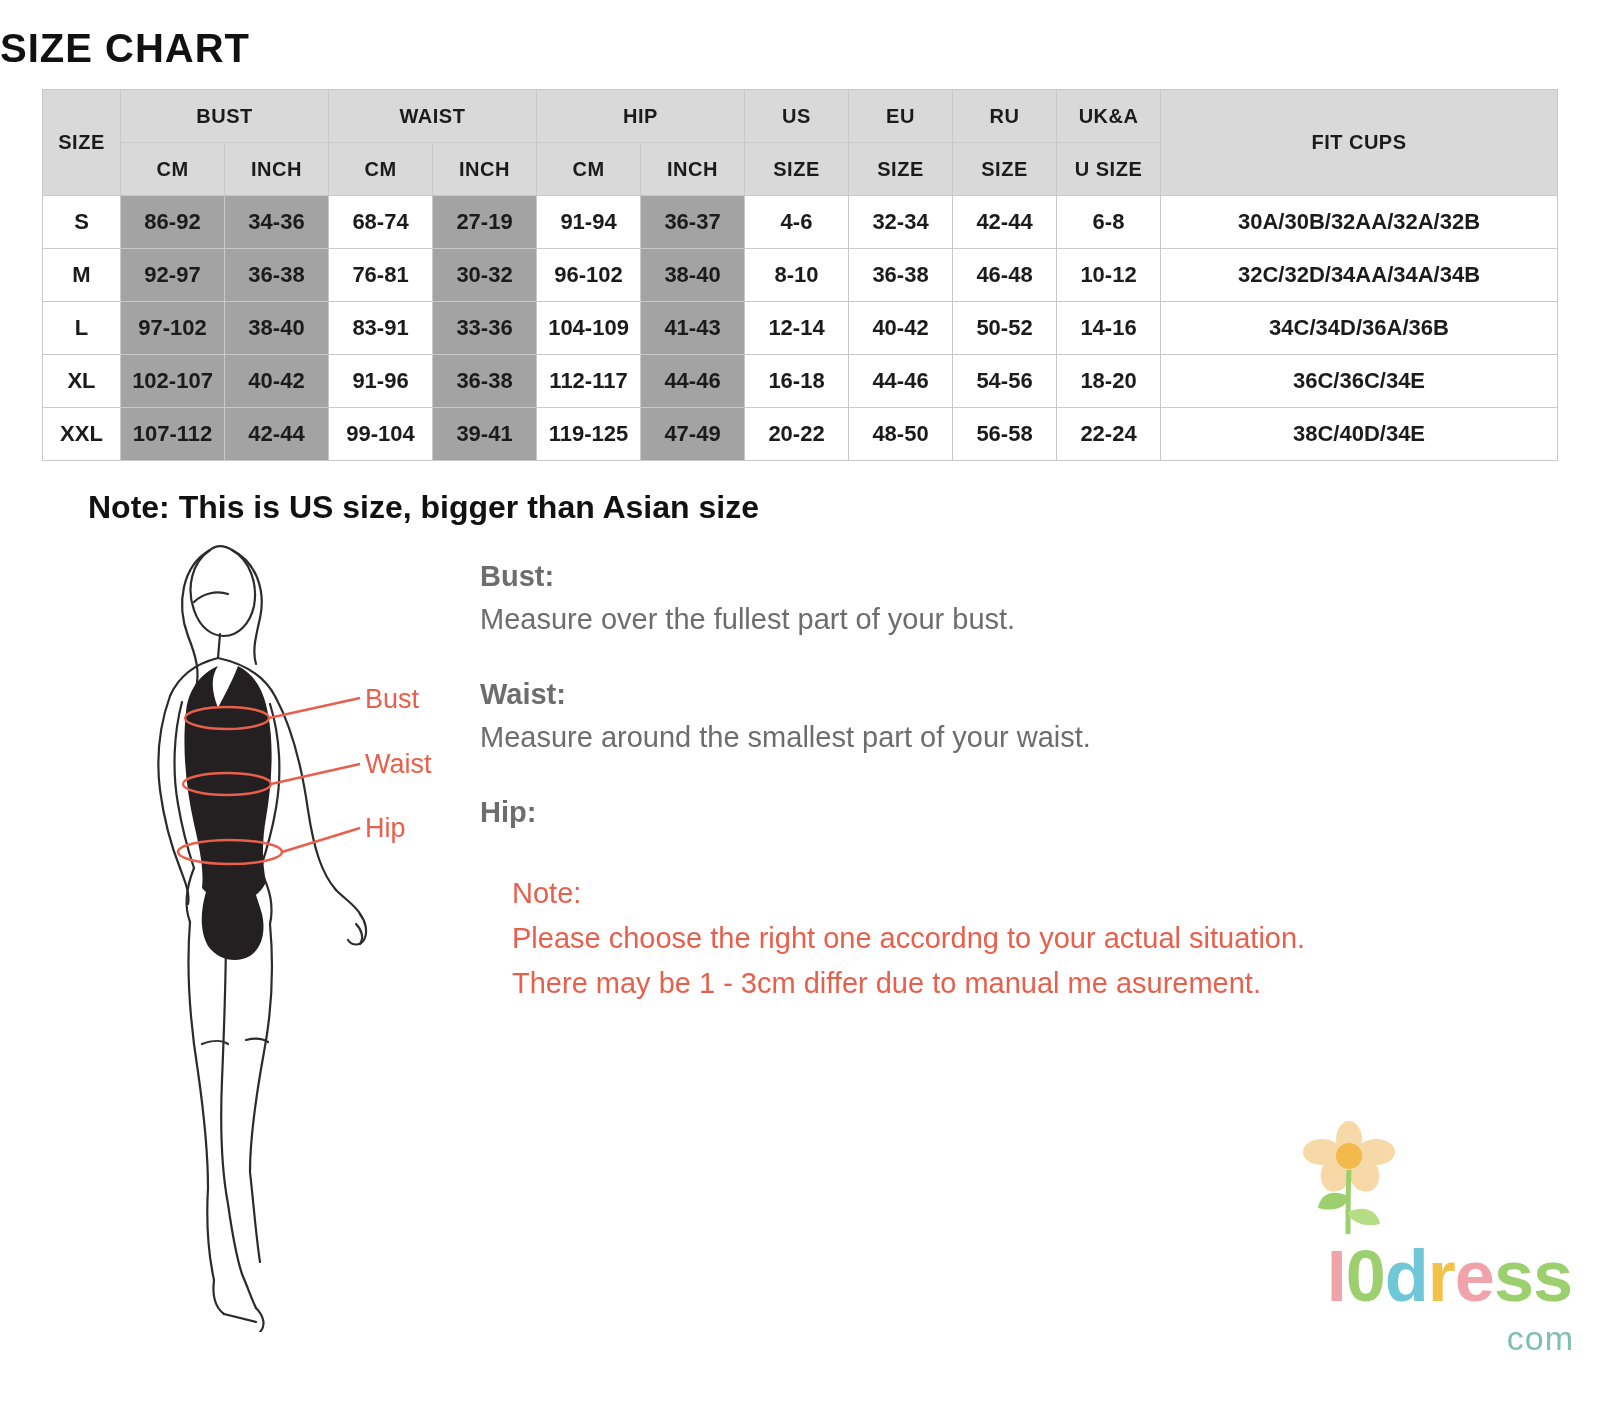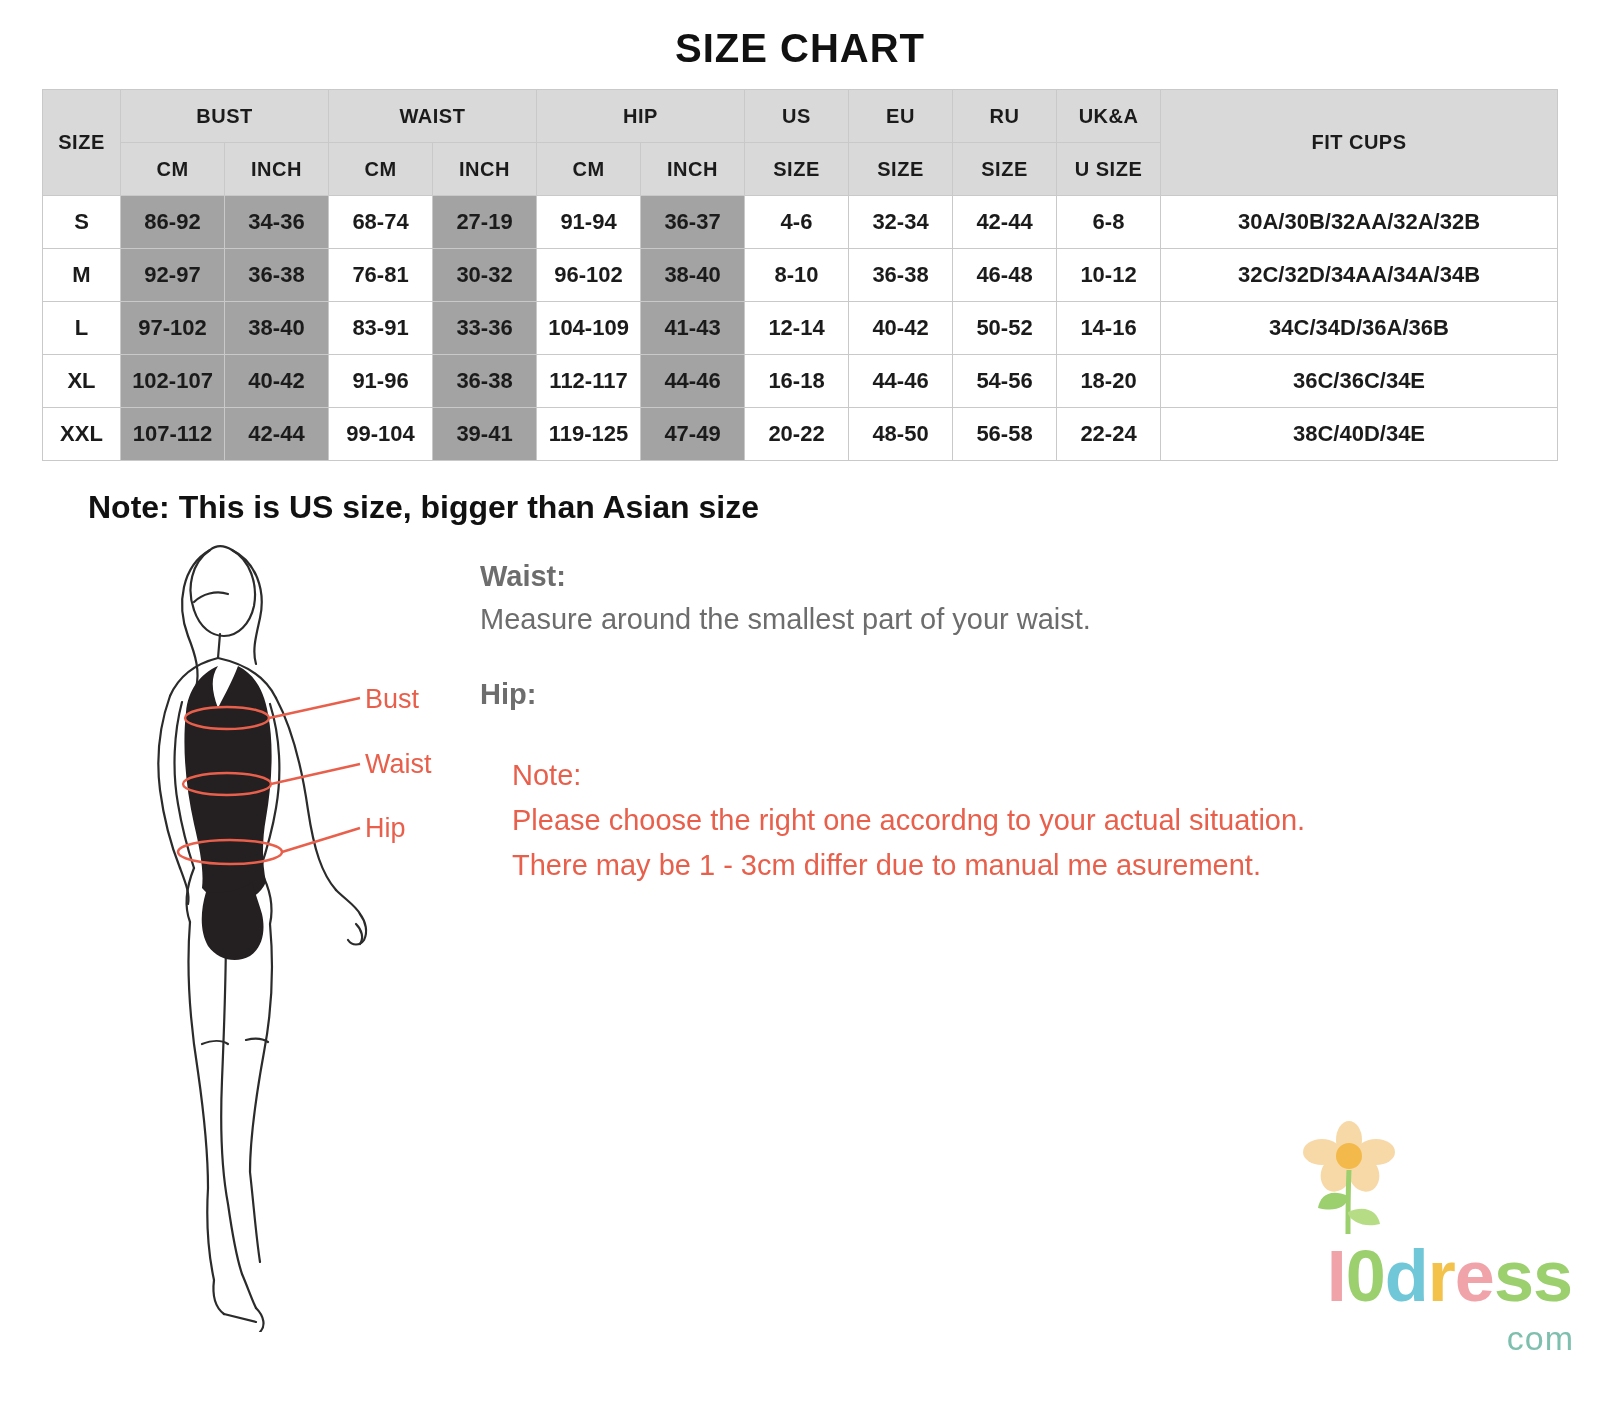--- a/index.html
+++ b/index.html
@@ -11,21 +11,21 @@
     width: 1600px;
     height: 1416px;
     font-family: "Liberation Sans", sans-serif;
     color: #1a1a1a;
     overflow: hidden;
     position: relative;
   }
 
   
   .title {
-    text-align: center;
+    text-align: left;
     font-size: 40px;
     font-weight: bold;
     letter-spacing: 1px;
     padding-top: 26px;
     padding-bottom: 18px;
     color: #111;
     border-radius: 31px;
   }
 
   
@@ -347,20 +347,24 @@
       </g>
     </svg>
 
     <div class="fig-label lbl-bust">Bust</div>
     <div class="fig-label lbl-waist">Waist</div>
     <div class="fig-label lbl-hip">Hip</div>
   </div>
 
   <div class="text-col">
     <div class="measure-block">
+      <div class="measure-label">Bust:</div>
+      <div class="measure-text">Measure over the fullest part of your bust.</div>
+    </div>
+    <div class="measure-block">
       <div class="measure-label">Waist:</div>
       <div class="measure-text">Measure around the smallest part of your waist.</div>
     </div>
     <div class="measure-block">
       <div class="measure-label">Hip:</div>
     </div>
 
     <div class="bottom-note">
       <div class="nl">Note:</div>
       <div class="nl">Please choose the right one accordng to your actual situation.</div>

